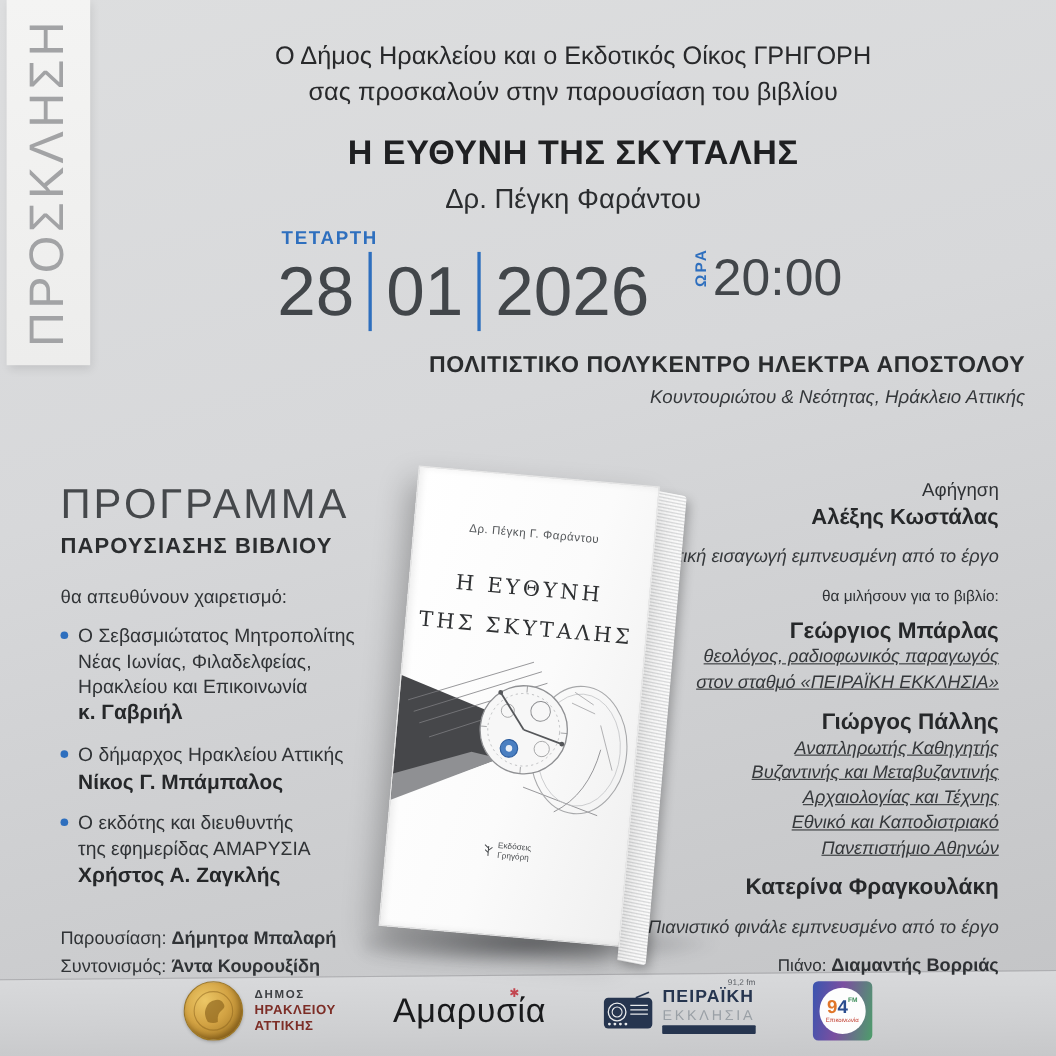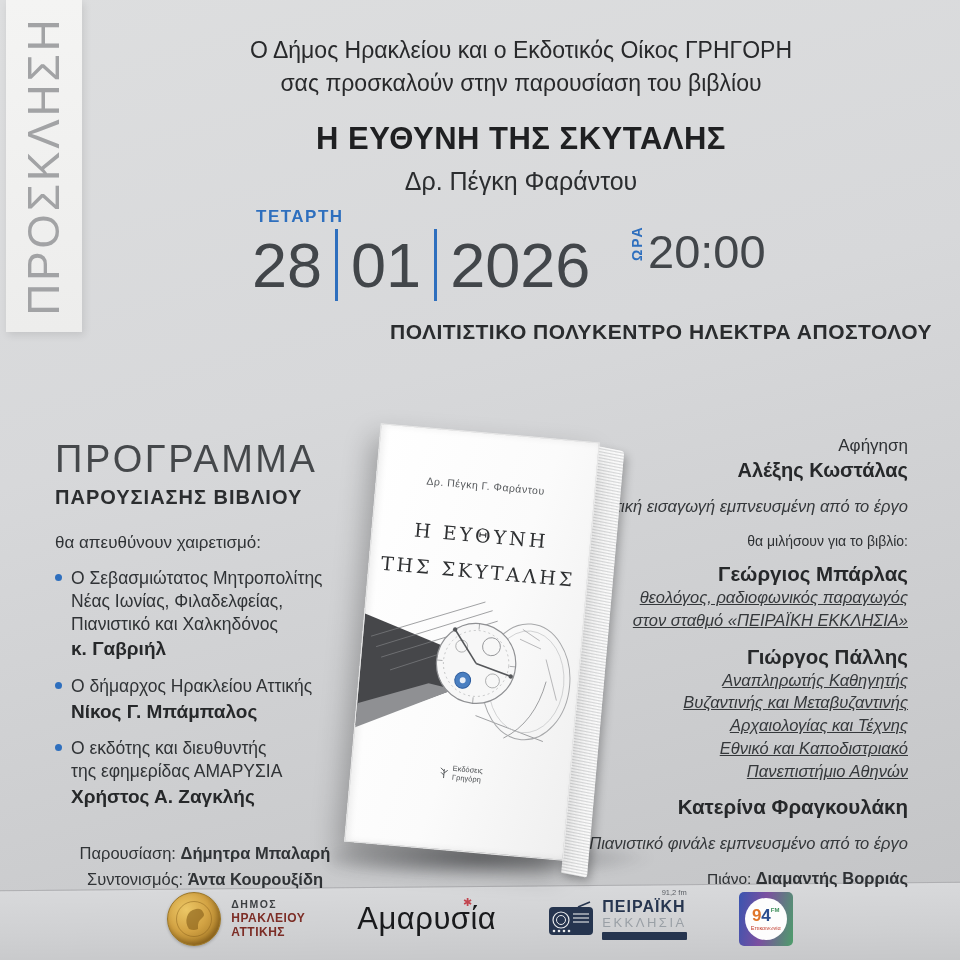--- a/index.html
+++ b/index.html
@@ -47,21 +47,21 @@
   
   .program{position:absolute;left:55px;top:438px;width:300px;}
   .program-title{font-size:38px;font-weight:400;letter-spacing:2.5px;color:#45484b;}
   .program-subtitle{font-size:20px;font-weight:700;letter-spacing:1px;margin-top:5px;color:#2b2d2f;}
   .greet-intro{font-size:17px;margin-top:24px;color:#303336;}
   .bullets{margin-top:14px;}
   .bullet{display:flex;gap:9px;margin-bottom:13px;}
   .bullet-dot{flex:0 0 auto;width:7px;height:7px;border-radius:50%;background:#2e6fbe;margin-top:7px;}
   .bullet-body{font-size:17.5px;line-height:1.3;color:#303336;}
   .bullet-name{font-size:19px;font-weight:700;margin-top:2px;color:#26282a;}
-  .credits{margin-top:30px;font-size:16.5px;line-height:1.6;color:#303336;text-align:center;}
+  .credits{margin-top:30px;font-size:16.5px;line-height:1.6;color:#303336;}
   .credit-name{font-weight:700;}
   
   .speakers{position:absolute;right:52px;top:436px;width:345px;text-align:right;color:#2e3134;}
   .narr-label{font-size:17px;}
   .narr-name{font-size:20px;font-weight:700;margin-top:3px;color:#26282a;}
   .piano-note{font-size:16.5px;font-style:italic;margin-top:15px;color:#35383b;}
   .talk-intro{font-size:14px;margin-top:17px;}
   .speaker{margin-top:13px;}
   .speaker-name{font-size:20.5px;font-weight:700;color:#26282a;}
   .speaker-role{font-size:16.5px;font-style:italic;line-height:1.38;color:#35383b;text-decoration:underline;}
@@ -160,33 +160,34 @@
     </div>
   </div>
 
   <div class="timeblock">
     <span class="time-label">ΩΡΑ</span>
     <span class="time-value">20:00</span>
   </div>
 
   <div class="venue">
     <div class="venue-name">ΠΟΛΙΤΙΣΤΙΚΟ ΠΟΛΥΚΕΝΤΡΟ ΗΛΕΚΤΡΑ ΑΠΟΣΤΟΛΟΥ</div>
+    <div class="venue-address">Κουντουριώτου &amp; Νεότητας, Ηράκλειο Αττικής</div>
   </div>
 
   <div class="program">
     <div class="program-title">ΠΡΟΓΡΑΜΜΑ</div>
     <div class="program-subtitle">ΠΑΡΟΥΣΙΑΣΗΣ ΒΙΒΛΙΟΥ</div>
     <div class="greet-intro">θα απευθύνουν χαιρετισμό:</div>
     <div class="bullets">
       <div class="bullet">
         <span class="bullet-dot"></span>
         <div class="bullet-body">
           <div>Ο Σεβασμιώτατος Μητροπολίτης</div>
           <div>Νέας Ιωνίας, Φιλαδελφείας,</div>
-          <div>Πιανιστικό και Χαλκηδόνος</div>
+          <div>Ηρακλείου και Επικοινωνία</div>
           <div class="bullet-name">κ. Γαβριήλ</div>
         </div>
       </div>
       <div class="bullet">
         <span class="bullet-dot"></span>
         <div class="bullet-body">
           <div>Ο δήμαρχος Ηρακλείου Αττικής</div>
           <div class="bullet-name">Νίκος Γ. Μπάμπαλος</div>
         </div>
       </div>

